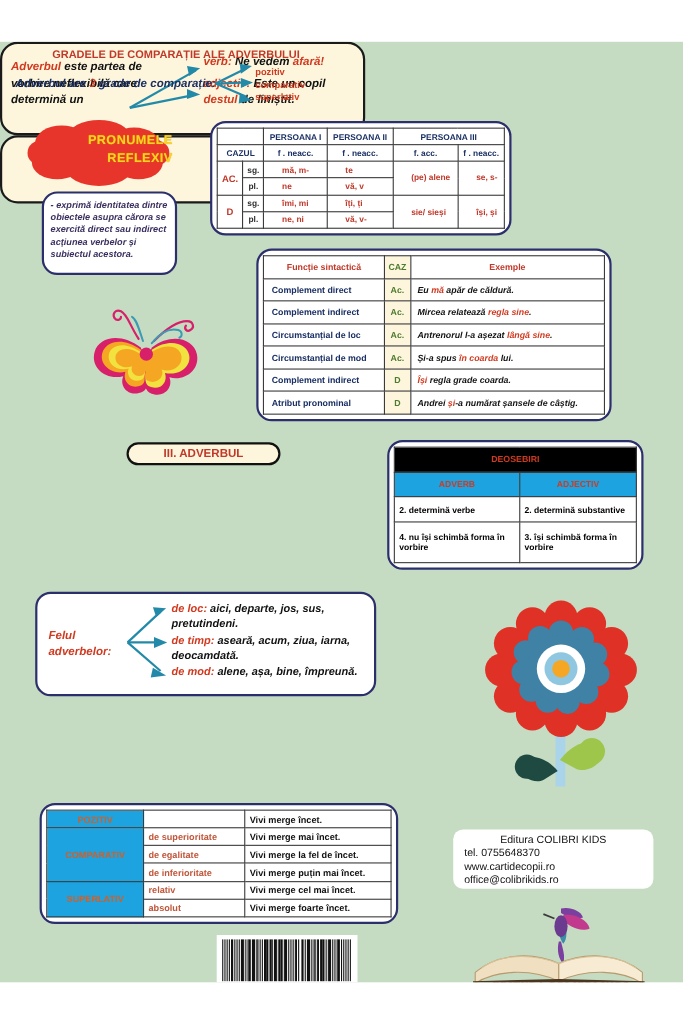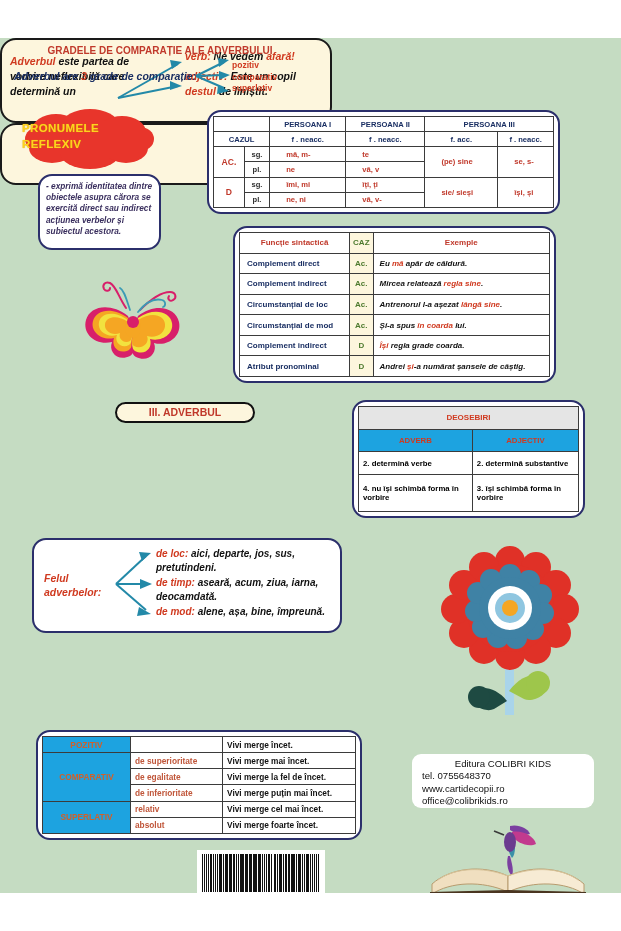--- a/index.html
+++ b/index.html
@@ -25,40 +25,40 @@
   }
   .cream { background: #fdf6dd; border: 2px solid #1a1a1a; border-radius: 16px; }
 
   
   #cloud {
     position: absolute; left: 22px; top: 70px; width: 135px; height: 62px;
   }
   #cloud svg { position: absolute; left: 0; top: 0; }
   #cloud .ct {
     position: absolute; left: 0; top: 12px; width: 135px;
-    text-align: left; font-weight: bold; font-size: 11.5px;
+    text-align: right; font-weight: bold; font-size: 11.5px;
     color: #ffd21f; line-height: 16px; letter-spacing: .4px;
     text-shadow: 0 0 1px #c8a000;
   }
 
   
   #defbox {
     left: 38px; top: 136px; width: 123px; height: 76px;
     padding: 5px 6px 4px 6px;
     font-style: italic; font-weight: bold; font-size: 8.3px;
     color: #3a2f5e; line-height: 11.2px;
   }
 
   
   table { border-collapse: collapse; width: 100%; height: 100%; }
   td, th { border: 1px solid #3b3b3b; padding: 1px 3px; font-size: 8.2px;
            font-weight: bold; text-align: center; vertical-align: middle; background: #fff; }
 
   
-  #t1wrap { left: 207px; top: 72px; width: 353px; height: 104px; padding: 4px; }
+  #t1wrap { left: 191px; top: 72px; width: 274px; height: 104px; padding: 4px; }
   #t1wrap td { font-size: 7.6px; }
   #t1wrap .hdr { color: #1a2f63; }
   #t1wrap .case { color: #c0392b; font-size: 8.6px; }
   #t1wrap .num { color: #2f2f2f; text-align: center; }
   #t1wrap .frm { color: #c0392b; text-align: left; padding-left: 16px; }
 
   
   #t2wrap { left: 233px; top: 188px; width: 323px; height: 157px; padding: 4px; }
   #t2wrap td { font-size: 8px; }
   #t2wrap .h { color: #c0392b; }
@@ -97,21 +97,21 @@
   #felul .col {
     position: absolute; left: 122px; top: 7px; width: 180px;
     font-style: italic; font-weight: bold; font-size: 10px; line-height: 14px; color: #111;
   }
   #felul .col div { margin-bottom: 1px; }
   #felul svg { position: absolute; left: 0; top: 0; }
 
   
   #deos { left: 352px; top: 362px; width: 233px; height: 118px; padding: 4px; }
   #deos table td { font-size: 7.8px; text-align: left; padding: 2px 4px; }
-  #deos .title { background: #e5e5e5; color: #d03a20; text-align: center; font-size: 8px; }
+  #deos .title { background: #000000; color: #d03a20; text-align: center; font-size: 8px; }
   #deos .sub { background: #1da3e0; color: #d03a20; text-align: center; font-size: 7.8px; }
 
   
   #grade { left: 90px; top: 606px; width: 320px; height: 62px; }
   #grade .t {
     position: absolute; left: 0; top: 7px; width: 320px; text-align: center;
     font-weight: bold; font-size: 10px; color: #c0392b;
   }
   #grade .s {
     position: absolute; left: 14px; top: 32px;
@@ -225,21 +225,21 @@
         <td class="hdr">f . neacc.</td>
         <td class="hdr">f . neacc.</td>
         <td class="hdr">f. acc.</td>
         <td class="hdr">f . neacc.</td>
       </tr>
       <tr>
         <td class="case" rowspan="2">AC.</td>
         <td class="num">sg.</td>
         <td class="frm">mă, m-</td>
         <td class="frm">te</td>
-        <td class="frm" rowspan="2">(pe) sine</td>
+        <td class="frm" rowspan="2">(pe) alene</td>
         <td class="frm" rowspan="2">se, s-</td>
       </tr>
       <tr>
         <td class="num">pl.</td>
         <td class="frm">ne</td>
         <td class="frm">vă, v</td>
       </tr>
       <tr>
         <td class="case" rowspan="2">D</td>
         <td class="num">sg.</td>

